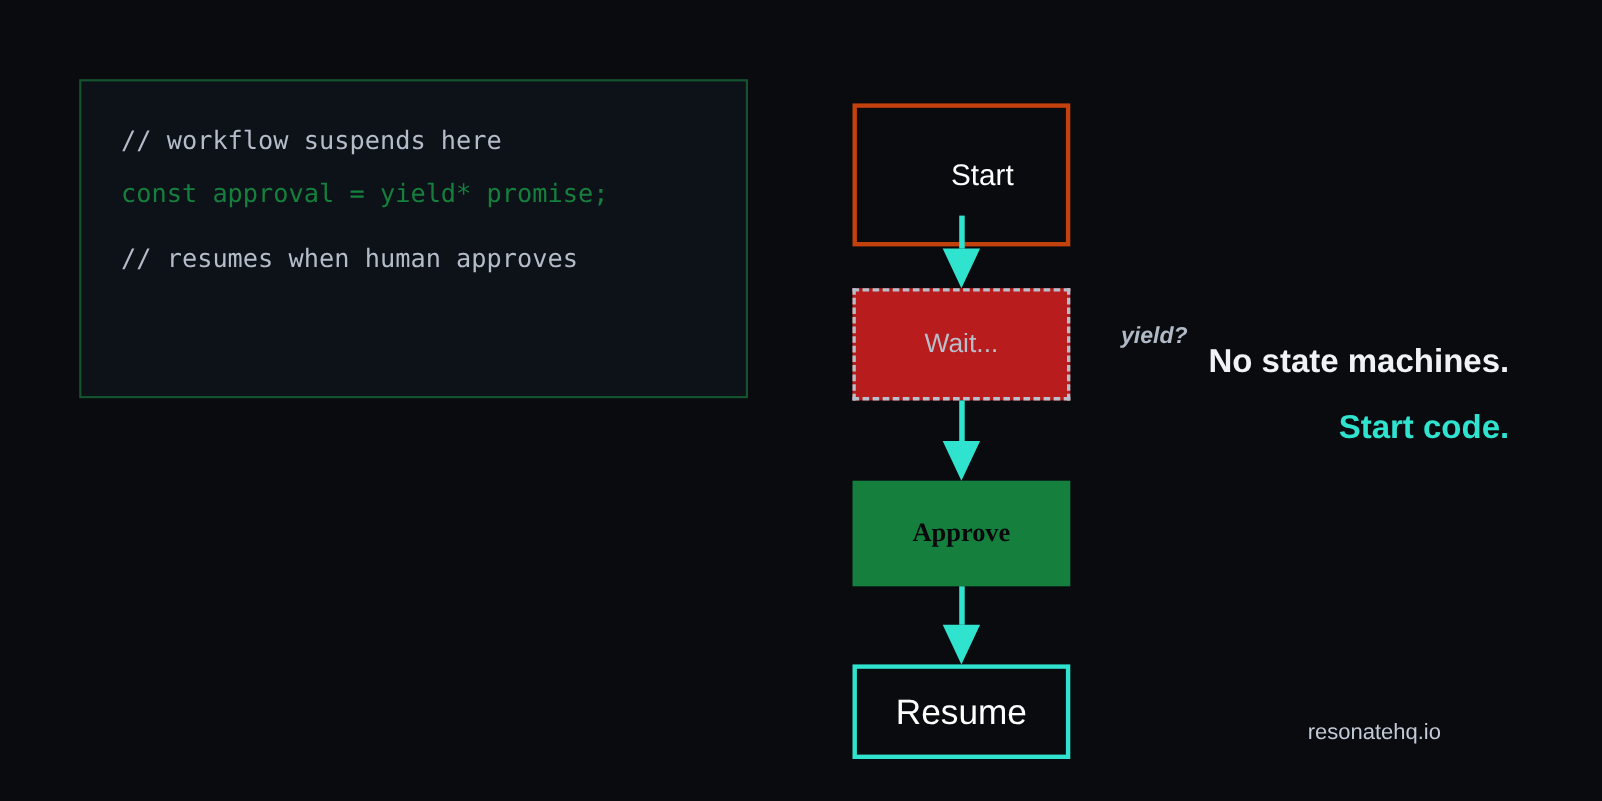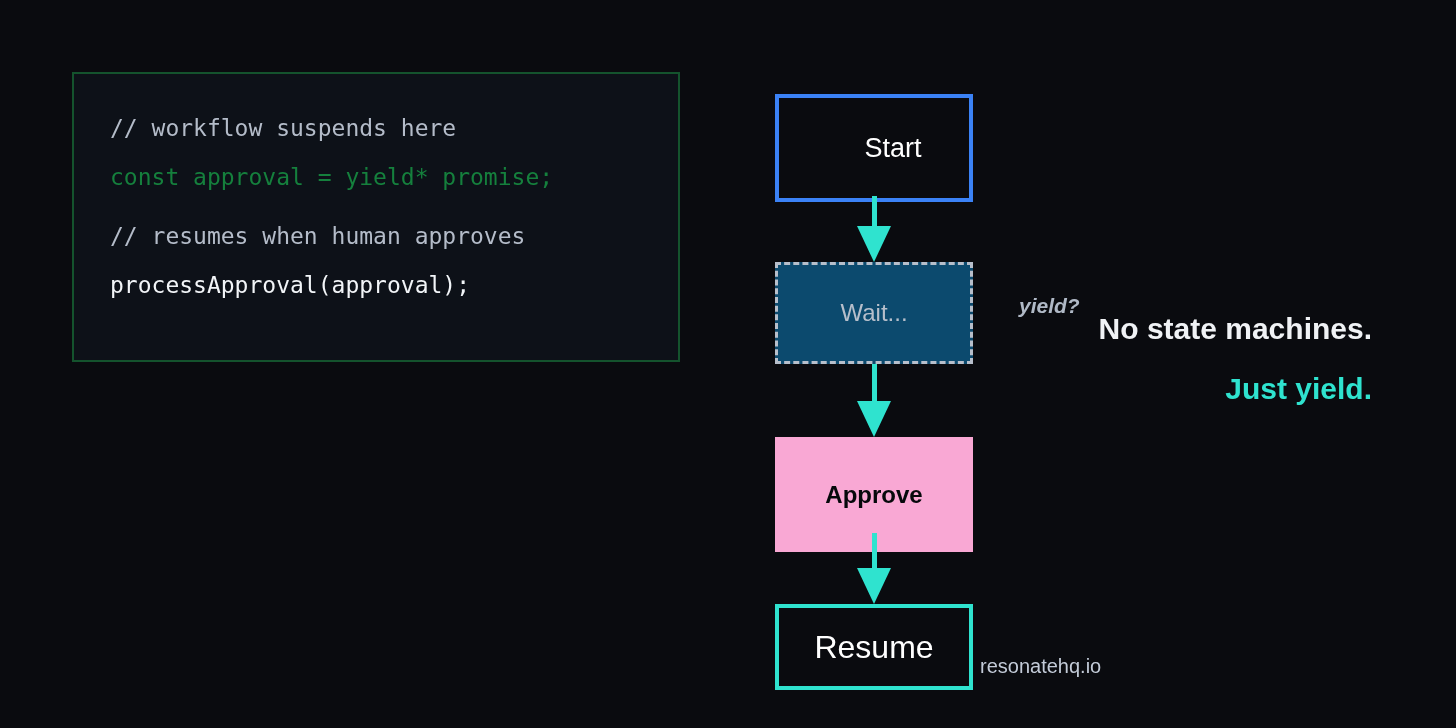--- a/index.html
+++ b/index.html
@@ -59,42 +59,43 @@
     left: 0;
     width: 198px;
     box-sizing: border-box;
     display: flex;
     align-items: center;
     justify-content: center;
     text-align: center;
   }
   .node-start {
     top: 0px;
-    height: 108px;
-    border: 4px solid #3b82f6;
+    height: 130px;
+    border: 4px solid #c2410c;
     background: #0a0b0f;
     color: #ffffff;
     font-size: 27px;
     padding-left: 38px;
   }
   .node-wait {
     top: 168px;
     height: 102px;
     border: 3px dashed #b7bfcb;
-    background: #0c4a6e;
+    background: #b91c1c;
     color: #b7bfcb;
     font-size: 24px;
   }
   .node-approve {
     top: 343px;
-    height: 115px;
-    background: #f9a8d4;
+    height: 96px;
+    background: #15803d;
     color: #06080b;
     font-size: 24px;
     font-weight: bold;
+    font-family: Liberation Serif, serif;
   }
   .node-resume {
     top: 510px;
     height: 86px;
     border: 4px solid #2fe3cf;
     background: #0a0b0f;
     color: #ffffff;
     font-size: 32px;
   }
 
@@ -155,37 +156,36 @@
   }
   .tag-line.accent {
     color: #2fe3cf;
     margin-top: 12px;
   }
   #footer-brand {
     position: absolute;
     left: 980px;
     top: 655px;
     width: 330px;
-    text-align: left;
+    text-align: right;
     font-size: 20px;
     color: #c3cbd8;
   }
 </style>
 </head>
 <body>
 
 <div id="canvas">
 
   <div id="code-panel">
     <div class="code-lines">
       <div class="code-line code-comment">// workflow suspends here</div>
       <div class="code-line code-accent">const approval = yield* promise;</div>
       <div class="gap-line"></div>
       <div class="code-line code-comment">// resumes when human approves</div>
-      <div class="code-line code-plain">processApproval(approval);</div>
     </div>
   </div>
 
   <div id="flow">
 
     <div class="node node-start">
       <span>Start</span>
     </div>
 
     <div class="arrow" id="arrow-1">
@@ -214,18 +214,18 @@
     <div class="node node-resume">
       <span>Resume</span>
     </div>
 
   </div>
 
   <div id="days-label">yield?</div>
 
   <div id="tagline">
     <div class="tag-line">No state machines.</div>
-    <div class="tag-line accent">Just yield.</div>
+    <div class="tag-line accent">Start code.</div>
   </div>
 
   <div id="footer-brand">resonatehq.io</div>
 
 </div>
 
 </body></html>

